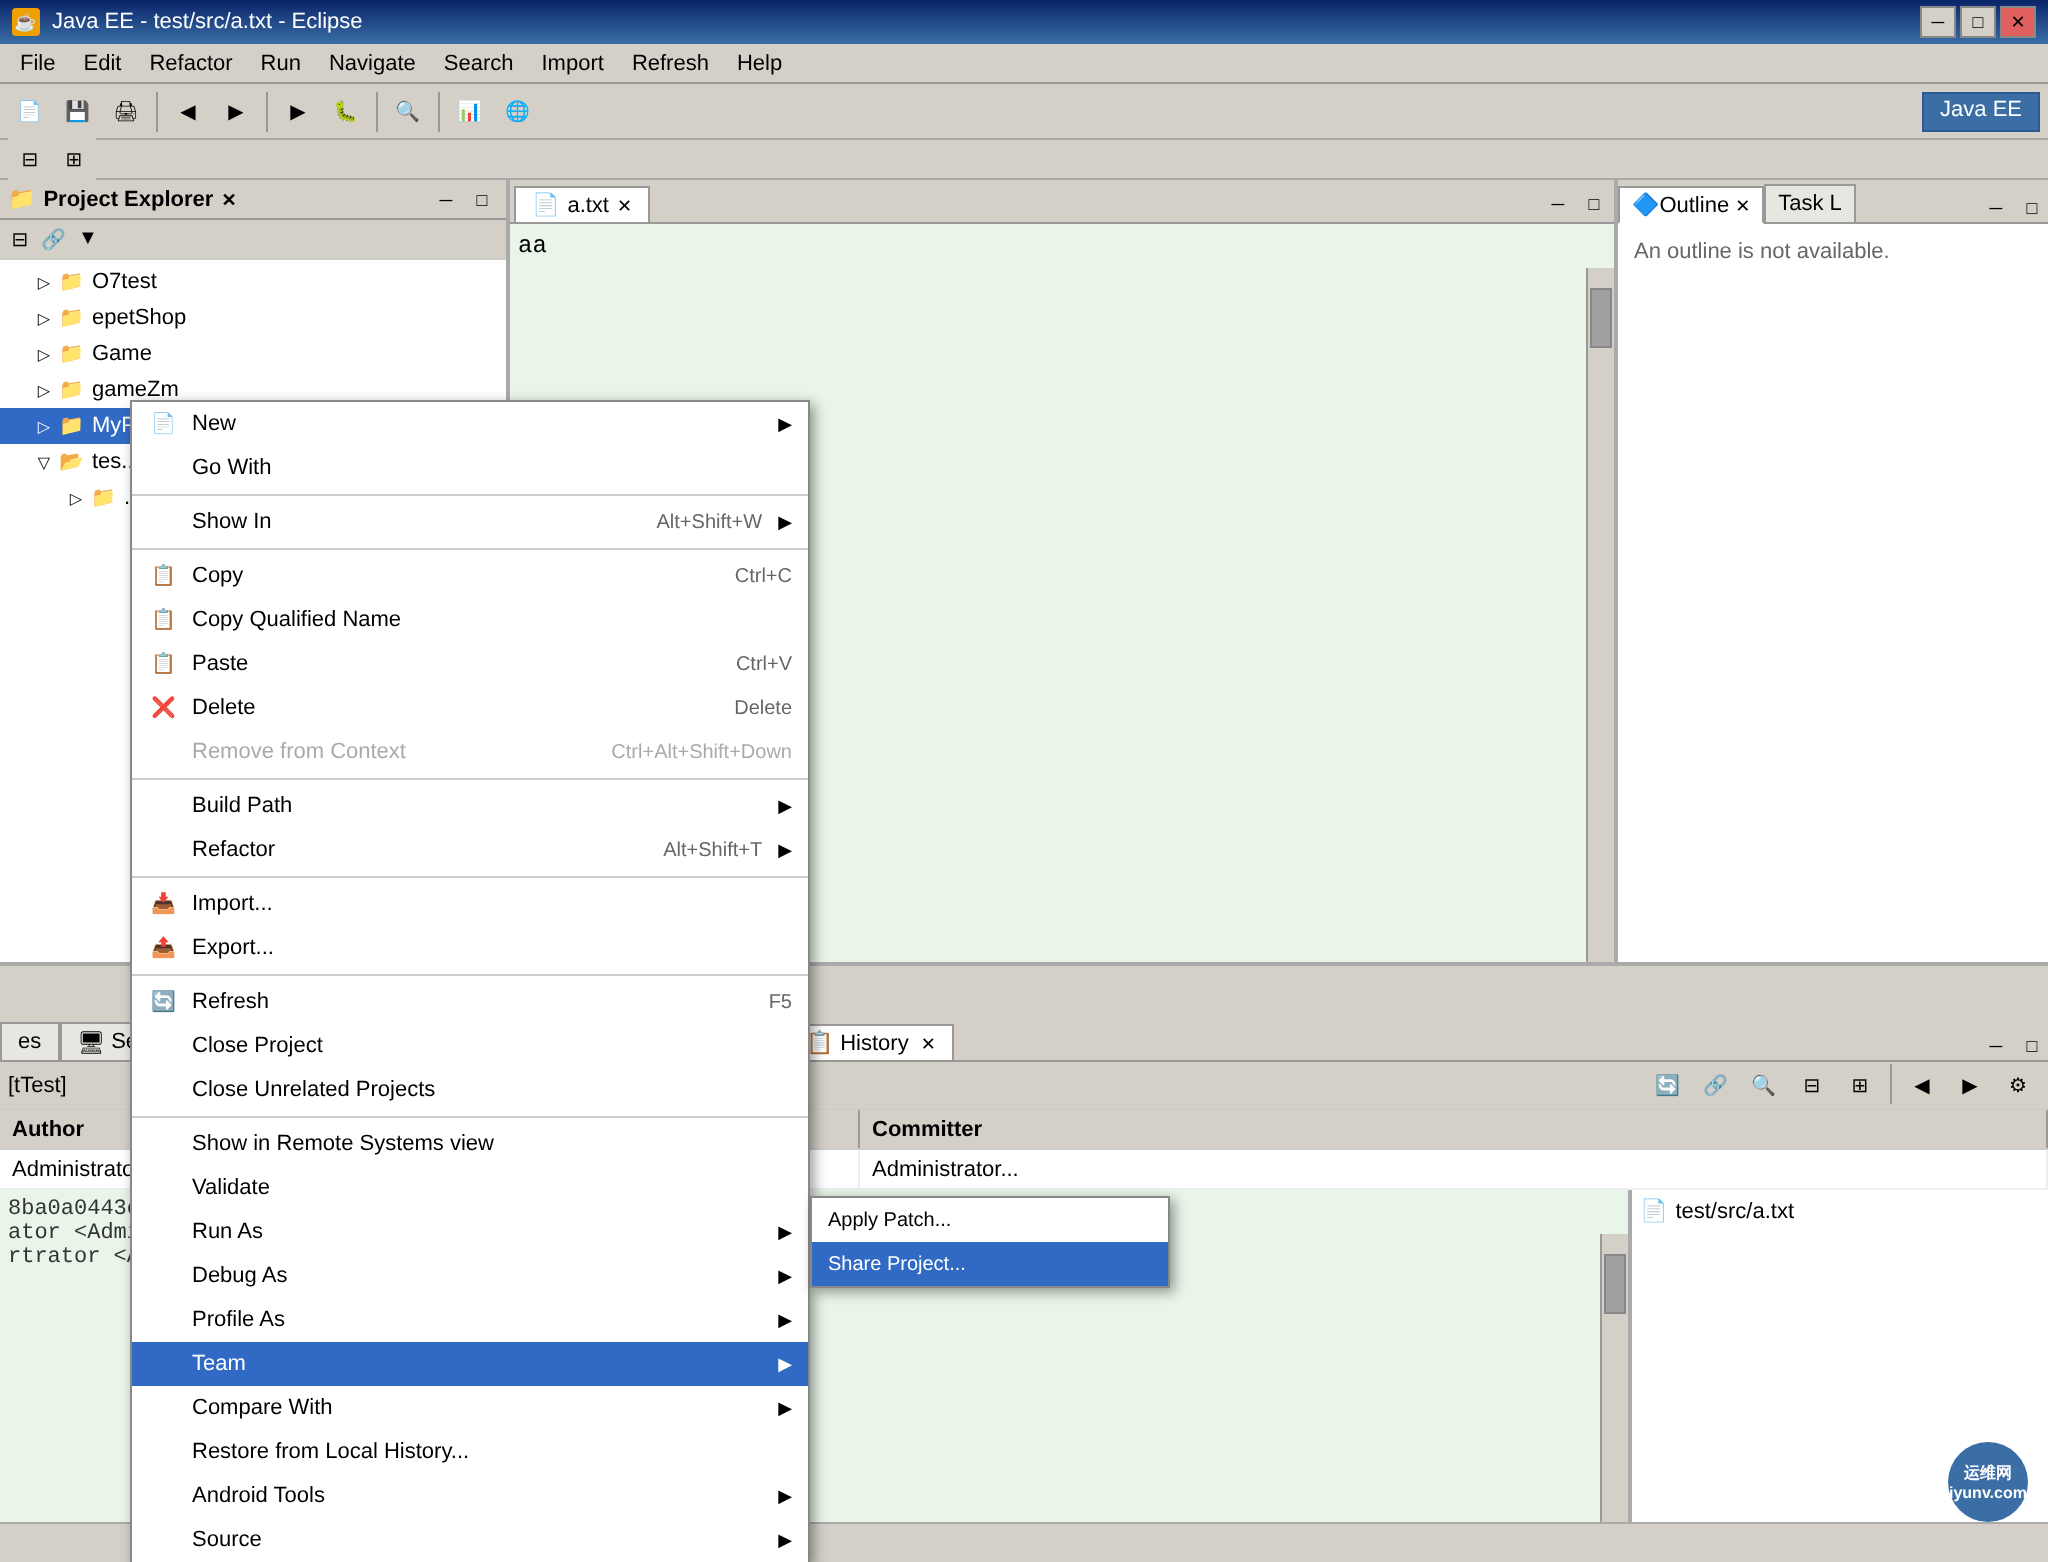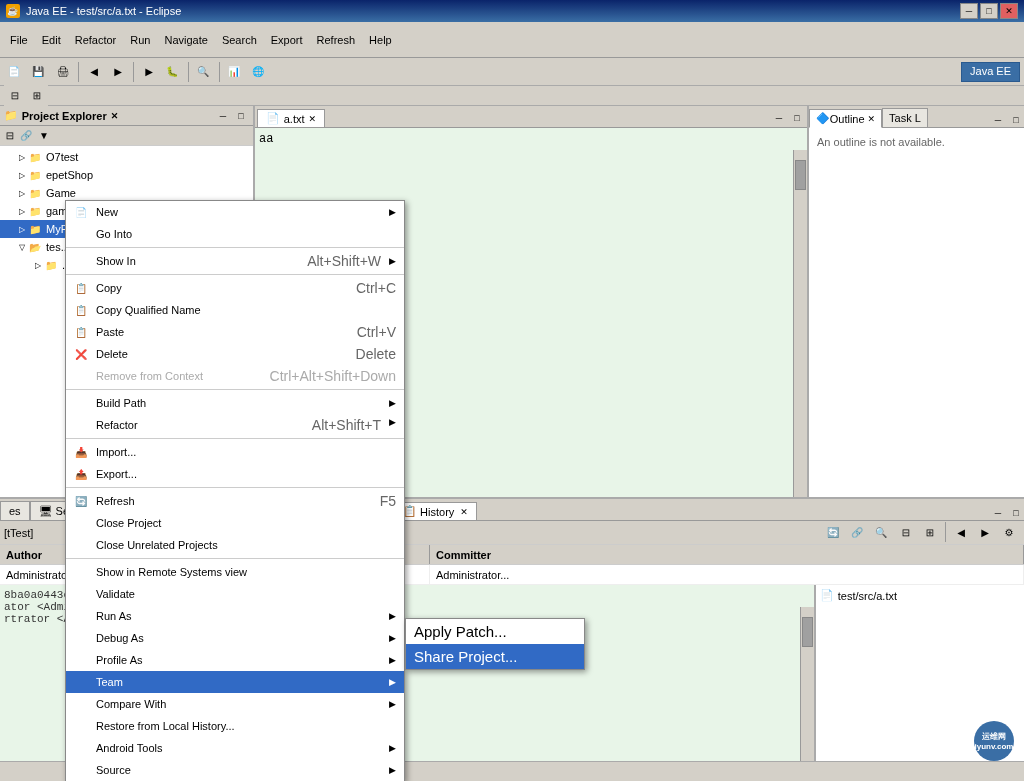--- a/index.html
+++ b/index.html
@@ -53,21 +53,21 @@
       justify-content: center;
       font-size: 9px;
       cursor: pointer;
       color: black;
     }
     .title-btn.close { background: #e06060; }
 
     
     .menu-bar {
       background: #d4d0c8;
-      height: 36px;
+      height: 20px;
       display: flex;
       align-items: center;
       padding: 0 4px;
       border-bottom: 1px solid #999;
       gap: 2px;
     }
     .menu-item {
       padding: 2px 6px;
       cursor: pointer;
       font-size: 11px;
@@ -311,20 +311,21 @@
       flex-direction: column;
       border-top: 2px solid #aaa;
     }
     .bottom-tabs {
       background: #d4d0c8;
       height: 22px;
       display: flex;
       align-items: flex-end;
       border-bottom: 1px solid #999;
       justify-content: space-between;
+      margin-top: 26px;
     }
     .bottom-tab {
       background: #e8e6e0;
       border: 1px solid #999;
       border-bottom: none;
       padding: 2px 8px;
       font-size: 11px;
       cursor: pointer;
       height: 19px;
       display: flex;
@@ -438,41 +439,40 @@
       width: 16px;
       height: 16px;
       display: flex;
       align-items: center;
       justify-content: center;
       font-size: 10px;
       flex-shrink: 0;
     }
     .ctx-shortcut {
       color: #666;
-      font-size: 14px;
+      font-size: 10px;
     }
     .ctx-separator {
       height: 1px;
       background: #ccc;
       margin: 2px 0;
     }
     .ctx-arrow { font-size: 9px; }
 
     
     .submenu {
       position: absolute;
       left: 405px;
       top: 598px;
       width: 180px;
       background: white;
       border: 1px solid #888;
       box-shadow: 2px 2px 6px rgba(0,0,0,0.4);
       z-index: 101;
-      font-size: 15px;
-      margin-top: 20px;
+      font-size: 10px;
     }
     .sub-item {
       display: flex;
       align-items: center;
       padding: 4px 8px;
       cursor: pointer;
       min-height: 22px;
     }
     .sub-item.selected { background: #316ac5; color: white; }
 
@@ -550,21 +550,21 @@
   </div>
 </div>
 
 <div class="menu-bar">
   <span class="menu-item">File</span>
   <span class="menu-item">Edit</span>
   <span class="menu-item">Refactor</span>
   <span class="menu-item">Run</span>
   <span class="menu-item">Navigate</span>
   <span class="menu-item">Search</span>
-  <span class="menu-item">Export</span>
+  <span class="menu-item">Import</span>
   <span class="menu-item">Refresh</span>
   <span class="menu-item">Help</span>
 </div>
 
 <div class="toolbar">
   <div class="toolbar-btn">📄</div>
   <div class="toolbar-btn">💾</div>
   <div class="toolbar-btn">🖨</div>
   <div class="toolbar-separator"></div>
   <div class="toolbar-btn">◀</div>
@@ -790,21 +790,21 @@
   <div class="ctx-item">
     <div class="ctx-item-left">
       <span class="ctx-icon">📄</span>
       <span>New</span>
     </div>
     <span class="ctx-arrow">▶</span>
   </div>
   <div class="ctx-item">
     <div class="ctx-item-left">
       <span class="ctx-icon"></span>
-      <span>Go Into</span>
+      <span>Go With</span>
     </div>
   </div>
   <div class="ctx-separator"></div>
   <div class="ctx-item">
     <div class="ctx-item-left">
       <span class="ctx-icon"></span>
       <span>Show In</span>
     </div>
     <div style="display:flex;gap:8px;align-items:center;">
       <span class="ctx-shortcut">Alt+Shift+W</span>

